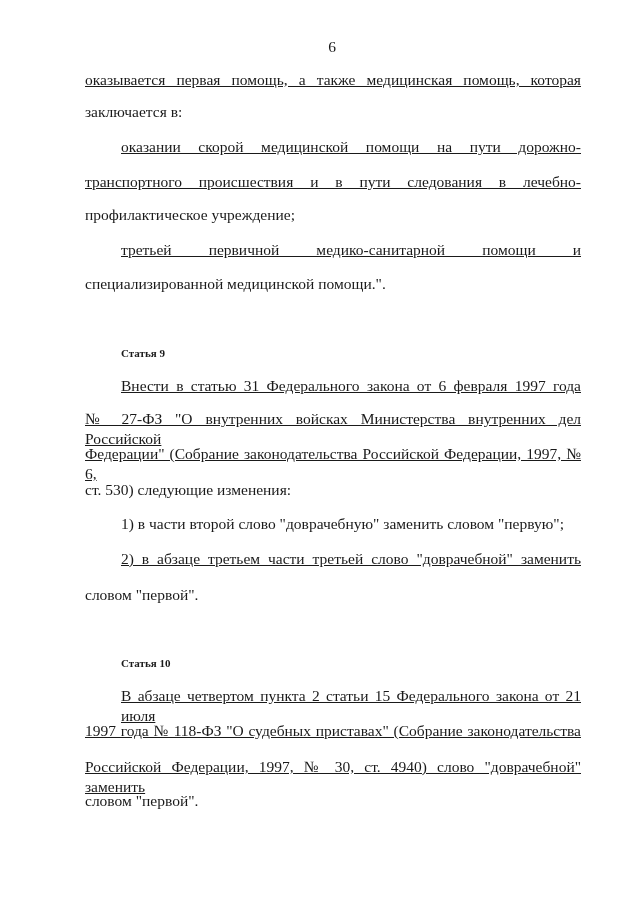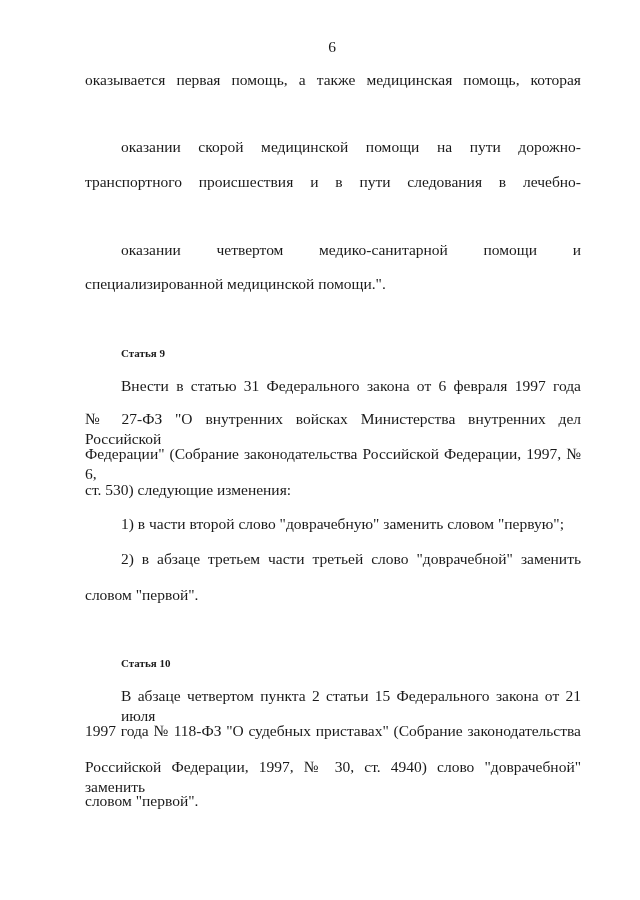--- a/index.html
+++ b/index.html
@@ -1,34 +1,36 @@
 <!DOCTYPE html>
 <html><head>
 <meta charset="utf-8">
 <style>
   html, body { margin: 0; padding: 0; background: #ffffff; }
   body { width: 640px; height: 900px; position: relative; overflow: hidden;
          font-family: "Liberation Serif", serif; color: #1a1a1a; }
   .page { position: absolute; left: 0; top: 0; width: 640px; height: 900px; background: #fff; }
   .pagenum { position: absolute; top: 38px; left: 0; width: 664px; text-align: center; font-size: 15.5px; }
   .line { position: absolute; left: 85px; width: 496px; font-size: 15.5px; line-height: 20px; white-space: nowrap; }
-  .line.j { text-align: justify; text-align-last: justify; white-space: normal; }
+  .line.j { text-align: justify; text-align-last: justify; white-space: normal; text-decoration: underline; }
   .line.ind { left: 121px; width: 460px; }
   .heading { position: absolute; left: 121px; font-size: 11px; font-weight: bold; line-height: 20px; }
 </style>
 </head>
 <body>
 
 <div class="page">
   <div class="pagenum">6</div>
 
   <div class="line j" style="top:70px">оказывается первая помощь, а также медицинская помощь, которая</div>
+  <div class="line" style="top:102px">заключается в:</div>
   <div class="line j ind" style="top:137px">оказании скорой медицинской помощи на пути дорожно-</div>
   <div class="line j" style="top:172px">транспортного происшествия и в пути следования в лечебно-</div>
-  <div class="line j ind" style="top:240px">оказании четвертом медико-санитарной помощи и</div>
+  <div class="line" style="top:205px">профилактическое учреждение;</div>
+  <div class="line j ind" style="top:240px">третьей первичной медико-санитарной помощи и</div>
   <div class="line" style="top:274px">специализированной медицинской помощи.".</div>
 
   <div class="heading" style="top:343px">Статья 9</div>
   <div class="line j ind" style="top:376px">Внести в статью 31 Федерального закона от 6 февраля 1997 года</div>
   <div class="line j" style="top:409px">№ 27-ФЗ "О внутренних войсках Министерства внутренних дел Российской</div>
   <div class="line j" style="top:444px">Федерации" (Собрание законодательства Российской Федерации, 1997, № 6,</div>
   <div class="line" style="top:480px">ст. 530) следующие изменения:</div>
   <div class="line ind" style="top:514px">1) в части второй слово "доврачебную" заменить словом "первую";</div>
   <div class="line j ind" style="top:549px">2) в абзаце третьем части третьей слово "доврачебной" заменить</div>
   <div class="line" style="top:585px">словом "первой".</div>

